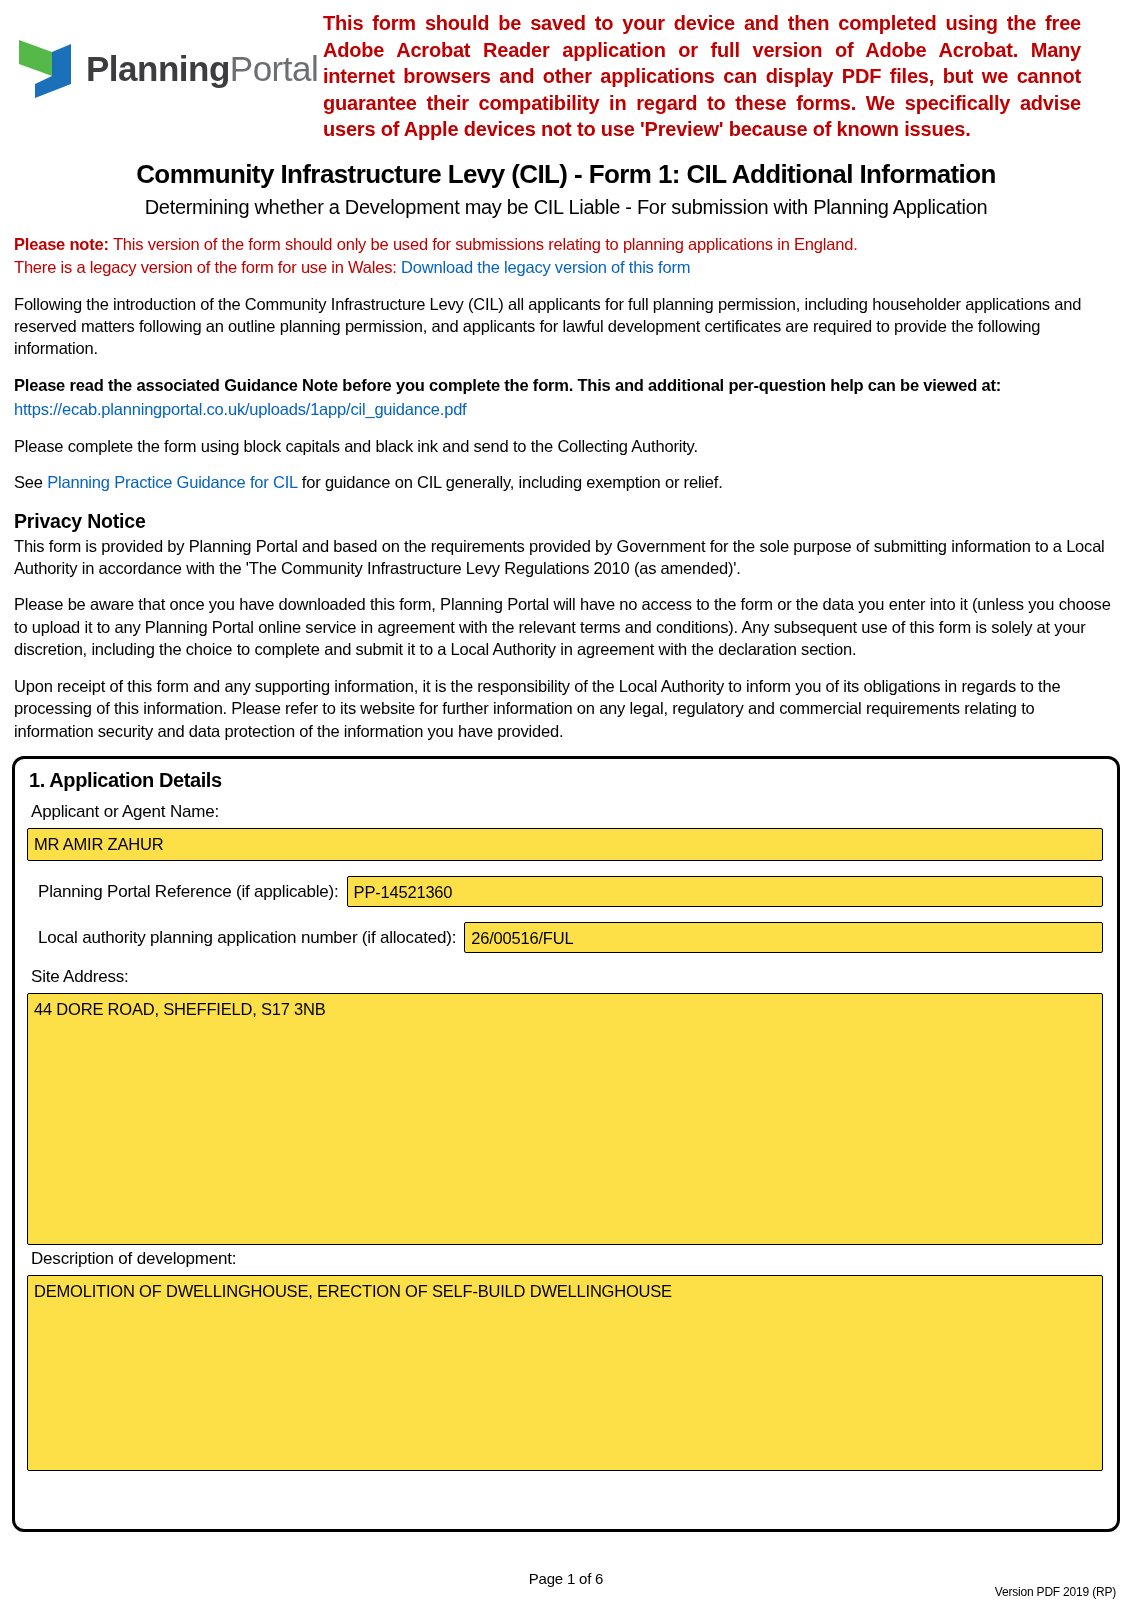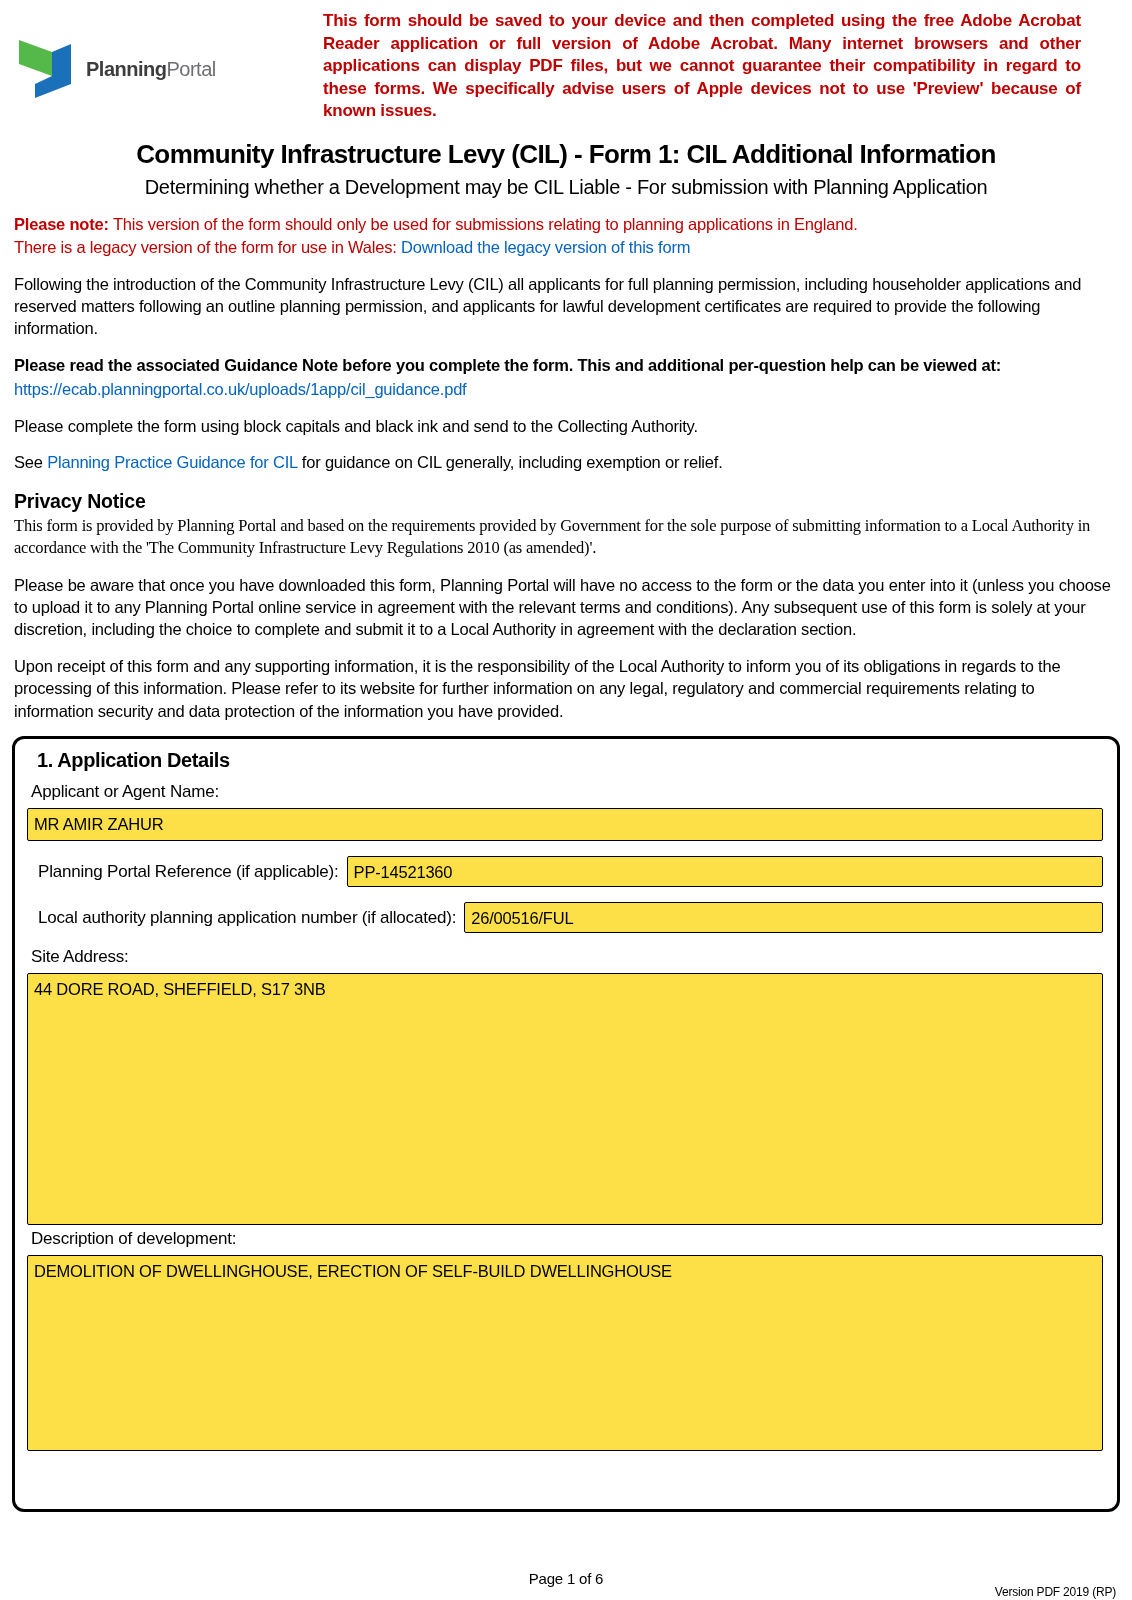--- a/index.html
+++ b/index.html
@@ -9,26 +9,26 @@
     font-family: "Liberation Sans", sans-serif;
     color: #000;
     letter-spacing: -0.2px;
   }
   .page { position: relative; width: 1132px; height: 1600px; padding: 10px 12px 0 12px; overflow: hidden; }
 
   
   .top { display: flex; align-items: flex-start; }
   .logo { width: 300px; padding: 22px 0 0 4px; display: flex; align-items: center; gap: 12px; }
   .logo-mark { display: inline-block; width: 58px; height: 74px; }
-  .logo-text { font-size: 20px; letter-spacing: -0.5px; white-space: nowrap; }
+  .logo-text { font-size: 35px; letter-spacing: -0.5px; white-space: nowrap; }
   .lg-b { font-weight: bold; color: #3d3d3f; }
   .lg-l { font-weight: normal; color: #6d6e71; }
   .warning {
     width: 758px; margin-left: 11px;
-    color: #C00000; font-weight: bold; font-size: 17px; line-height: 1.33;
+    color: #C00000; font-weight: bold; font-size: 20px; line-height: 1.33;
     text-align: justify;
   }
 
   
   h1 { text-align: center; font-size: 26px; font-weight: bold; margin: 16px 0 6px 0; letter-spacing: -0.6px; }
   .subtitle { text-align: center; font-size: 20px; font-weight: normal; margin-bottom: 14px; letter-spacing: -0.3px; }
 
   .note-red { color: #C00000; font-size: 16.5px; line-height: 1.38; margin: 0 0 0 2px; }
   .note-red b { font-weight: bold; }
   a.link, .link { color: #0563C1; text-decoration: none; cursor: pointer; }
@@ -37,21 +37,21 @@
   .copy.bold { font-weight: bold; }
   .privacy-h { font-size: 19.5px; font-weight: bold; margin: 16px 2px 2px 2px; }
 
   
   .section-box {
     margin-top: 14px;
     border: 3px solid #000; border-radius: 12px;
     padding: 8px 14px 16px 12px;
     height: 776px;
   }
-  .section-title { font-size: 20px; font-weight: bold; margin: 2px 0 10px 10px; letter-spacing: -0.4px; }
+  .section-title { font-size: 20px; font-weight: bold; margin: 2px 0 10px 2px; letter-spacing: -0.4px; }
   .fld-label { font-size: 17px; margin: 4px 0 6px 4px; }
   .field-box {
     border: 1px solid #000; border-radius: 2px;
     min-height: 33px; font-size: 16.5px; padding: 6px 8px 4px 6px;
     background: #fde047; width: 100%;
   }
   .inline-row { display: flex; align-items: center; margin-top: 15px; }
   .inline-row .fld-label { margin: 0 8px 0 11px; white-space: nowrap; }
   .inline-row .field-box { flex: 1; min-height: 31px; }
   .big { height: 252px; }
@@ -89,21 +89,21 @@
   <p class="copy">Following the introduction of the Community Infrastructure Levy (CIL) all applicants for full planning permission, including householder applications and reserved matters following an outline planning permission, and applicants for lawful development certificates are required to provide the following information.</p>
 
   <p class="copy bold">Please read the associated Guidance Note before you complete the form. This and additional per-question help can be viewed at:</p>
   <p class="copy" style="margin-top:2px;"><span class="link">https://ecab.planningportal.co.uk/uploads/1app/cil_guidance.pdf</span></p>
 
   <p class="copy">Please complete the form using block capitals and black ink and send to the Collecting Authority.</p>
 
   <p class="copy"><span>See </span><span class="link">Planning Practice Guidance for CIL</span><span> for guidance on CIL generally, including exemption or relief.</span></p>
 
   <div class="privacy-h">Privacy Notice</div>
-  <p class="copy" style="margin-top:2px;font-family:Liberation Serif, serif;">This form is provided by Planning Portal and based on the requirements provided by Government for the sole purpose of submitting information to a Local Authority in accordance with the 'The Community Infrastructure Levy Regulations 2010 (as amended)'.</p>
+  <p class="copy" style="margin-top:2px;">This form is provided by Planning Portal and based on the requirements provided by Government for the sole purpose of submitting information to a Local Authority in accordance with the 'The Community Infrastructure Levy Regulations 2010 (as amended)'.</p>
   <p class="copy">Please be aware that once you have downloaded this form, Planning Portal will have no access to the form or the data you enter into it (unless you choose to upload it to any Planning Portal online service in agreement with the relevant terms and conditions). Any subsequent use of this form is solely at your discretion, including the choice to complete and submit it to a Local Authority in agreement with the declaration section.</p>
   <p class="copy">Upon receipt of this form and any supporting information, it is the responsibility of the Local Authority to inform you of its obligations in regards to the processing of this information. Please refer to its website for further information on any legal, regulatory and commercial requirements relating to information security and data protection of the information you have provided.</p>
 
   <section class="section-box">
     <div class="section-title">1. Application Details</div>
 
     <div class="fld-label">Applicant or Agent Name:</div>
     <div class="field-box">MR AMIR ZAHUR</div>
 
     <div class="inline-row">

